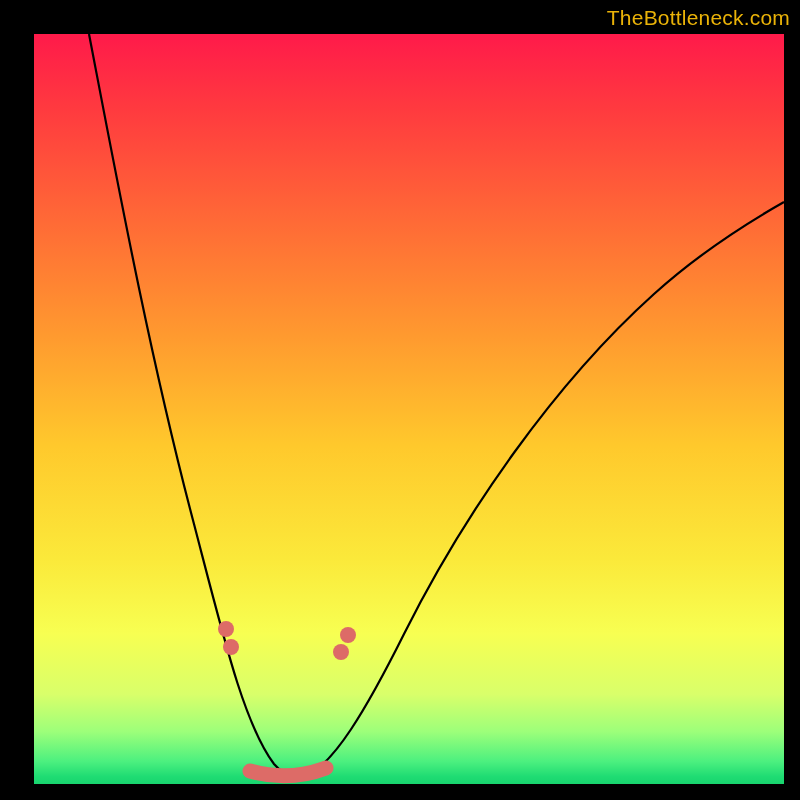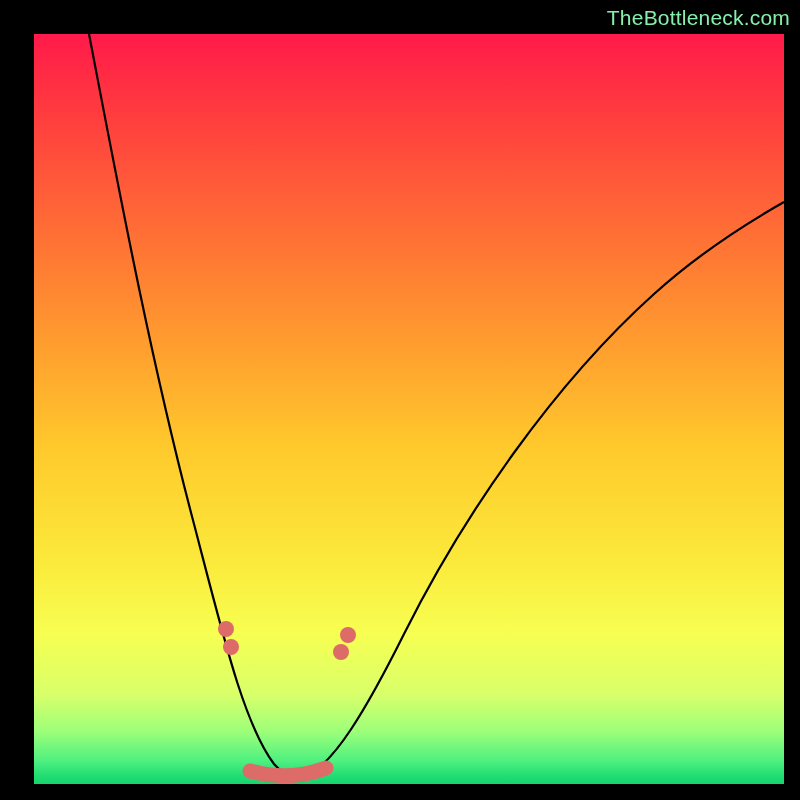--- a/index.html
+++ b/index.html
@@ -38,21 +38,21 @@
       #9dff7a 93%,
       #4cf07f 97%,
       #1fdc73 99%,
       #18d46e 100%
     );
   }
   .watermark {
     position: absolute;
     top: 6px;
     right: 10px;
-    color: #86efac;
+    color: #eab308;
     font-size: 21px;
     font-weight: 500;
     letter-spacing: 0.2px;
     user-select: none;
   }
   svg.curves {
     position: absolute;
     left: 0;
     top: 0;
     width: 750px;

